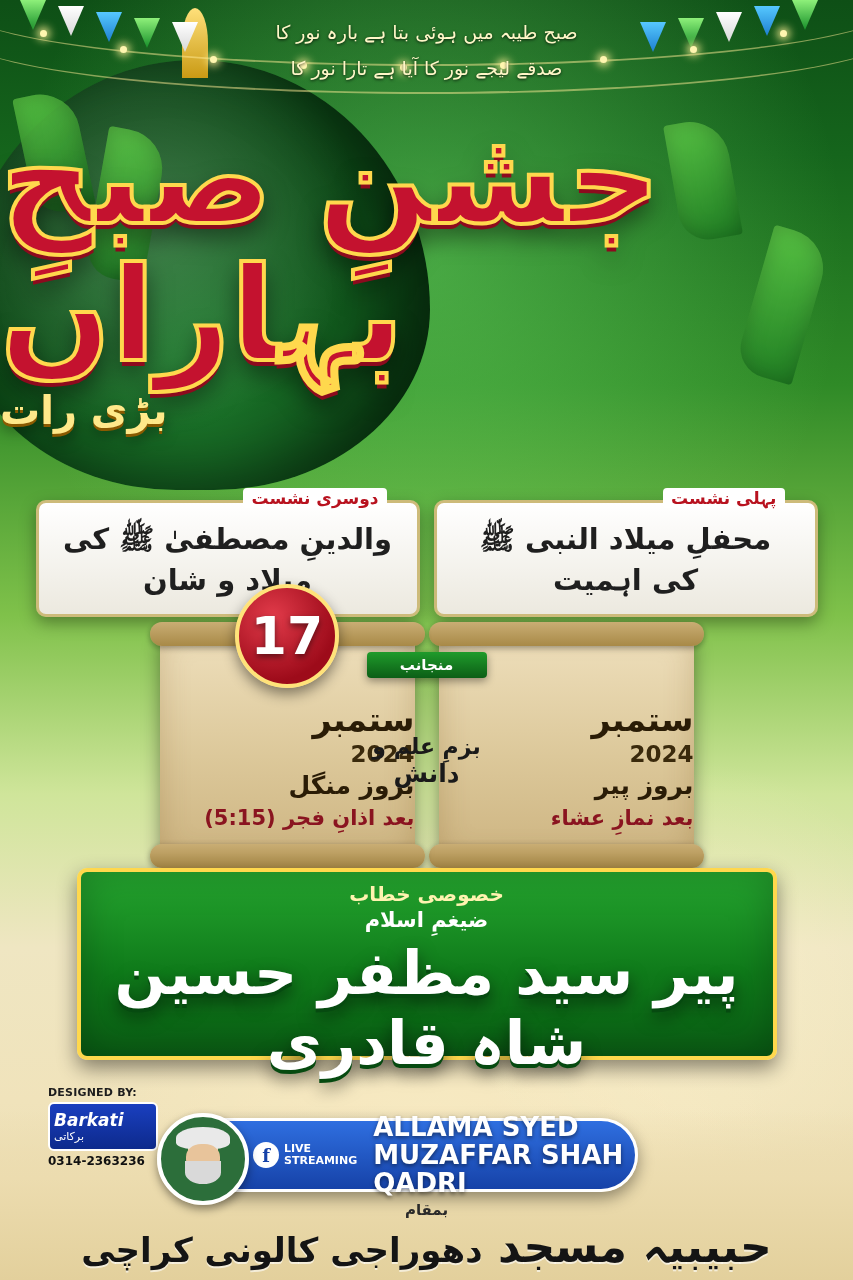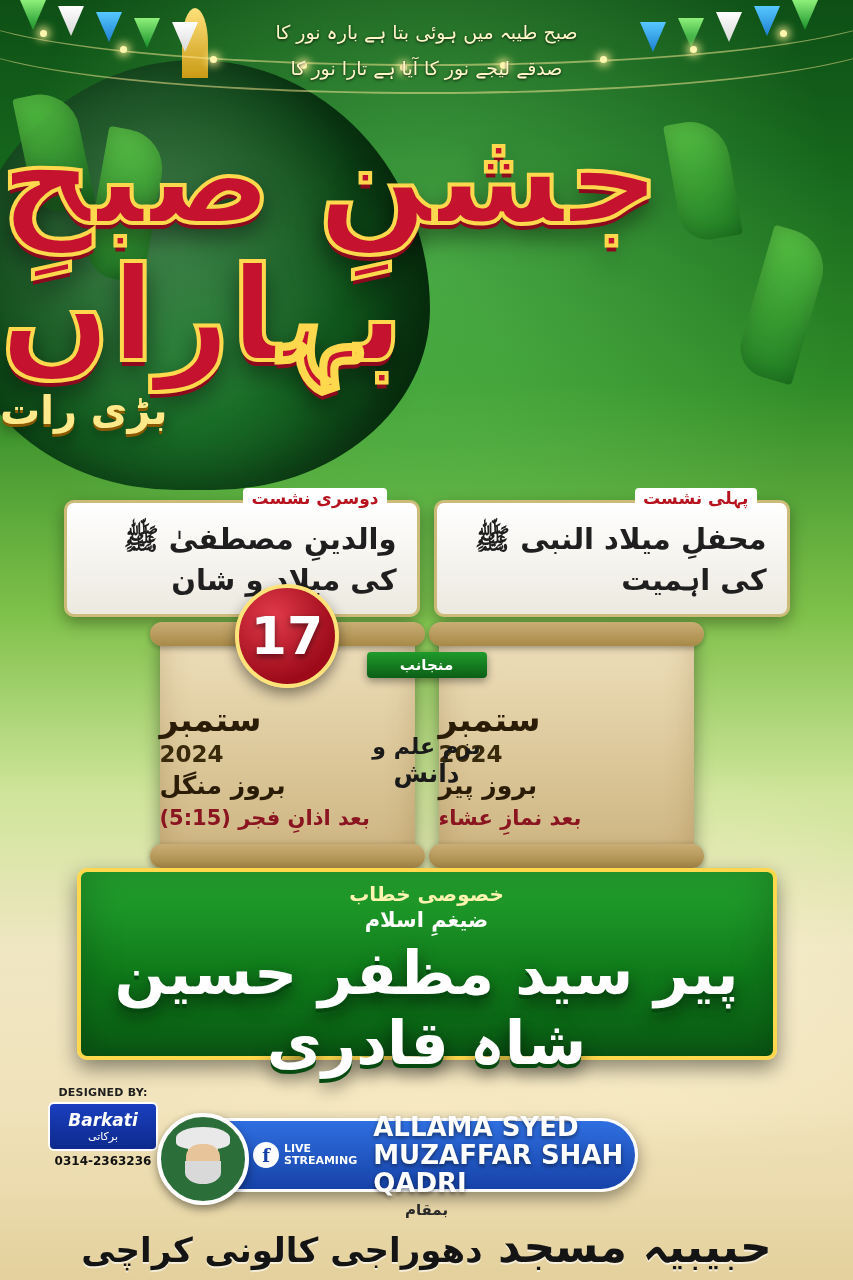--- a/index.html
+++ b/index.html
@@ -96,44 +96,44 @@
     font-size:40px; color:#ffe98a; font-weight:bold;
     text-shadow:0 3px 0 #8b5a00, 0 6px 14px rgba(0,0,0,.5);
   }
 
   
   .sessions{
     position:absolute; top:500px; left:0; width:100%;
     display:flex; justify-content:center; gap:14px; direction:rtl;
   }
   .session{
-    position:relative; width:356px; padding:16px 20px 14px;
+    position:relative; width:384px; padding:16px 20px 14px;
     background:linear-gradient(180deg,#ffffff,#ece9df);
     border:3px solid #cdbb7a; border-radius:10px;
     box-shadow:0 6px 16px rgba(0,0,0,.35);
-    text-align:right; direction:rtl;
+    text-align:center; direction:rtl;
   }
   .session .tag{
     position:absolute; top:-15px; right:30px;
     color:#b8121f; font-size:17px; font-weight:bold;
     background:#fff; padding:0 8px; border-radius:4px;
   }
   .session .txt{ font-size:29px; font-weight:bold; color:#1f1f1f; line-height:1.4; }
 
   
   .scrolls{
     position:absolute; top:630px; left:0; width:100%;
     display:flex; justify-content:center; gap:24px; direction:rtl;
   }
   .scroll{
     position:relative; width:255px; height:230px;
     background:linear-gradient(180deg,#efe0bd,#dcc89a 55%,#cdb481);
     border-radius:10px;
     box-shadow:0 8px 18px rgba(0,0,0,.4), inset 0 0 30px rgba(120,80,20,.25);
-    text-align:left; padding-top:58px; direction:rtl;
+    text-align:right; padding-top:58px; direction:rtl;
   }
   .scroll:before, .scroll:after{
     content:""; position:absolute; left:-10px; width:calc(100% + 20px); height:24px;
     background:linear-gradient(180deg,#c9ad74,#a88947);
     border-radius:12px; box-shadow:0 2px 6px rgba(0,0,0,.35);
   }
   .scroll:before{ top:-8px; }
   .scroll:after{ bottom:-8px; }
   .daybadge{
     position:absolute; top:-46px; left:50%; transform:translateX(-50%);
@@ -173,21 +173,21 @@
   }
   .speaker .khas{ color:#fff3b0; font-size:20px; font-weight:bold; }
   .speaker .zeegham{ color:#ffffff; font-size:21px; font-weight:bold; margin-top:2px;}
   .speaker .name{
     color:#fff; font-size:60px; font-weight:bold; margin-top:6px;
     text-shadow:0 4px 0 #064a10, 0 8px 18px rgba(0,0,0,.6);
   }
 
   
   .designer{
-    position:absolute; left:48px; bottom:112px; width:110px; text-align:center;
+    position:absolute; left:48px; bottom:112px; width:110px; text-align:left;
     direction:ltr;
   }
   .designer .lbl{ font-size:11px; font-weight:bold; color:#1d1d1d; letter-spacing:.2px;}
   .designer .card{
     margin-top:3px; background:linear-gradient(180deg,#1a3fbf,#0d2a8c);
     border:2px solid #fff; border-radius:6px; padding:6px 4px;
     color:#fff;
   }
   .designer .brand{ font-size:17px; font-style:italic; font-weight:bold;}
   .designer .urdu{ font-size:11px; }

